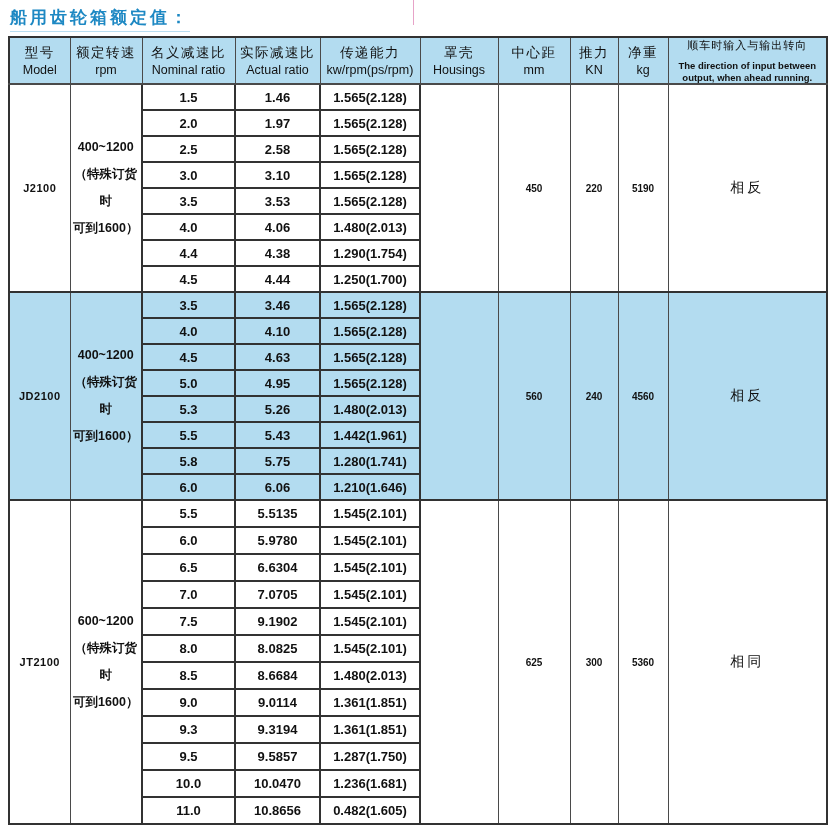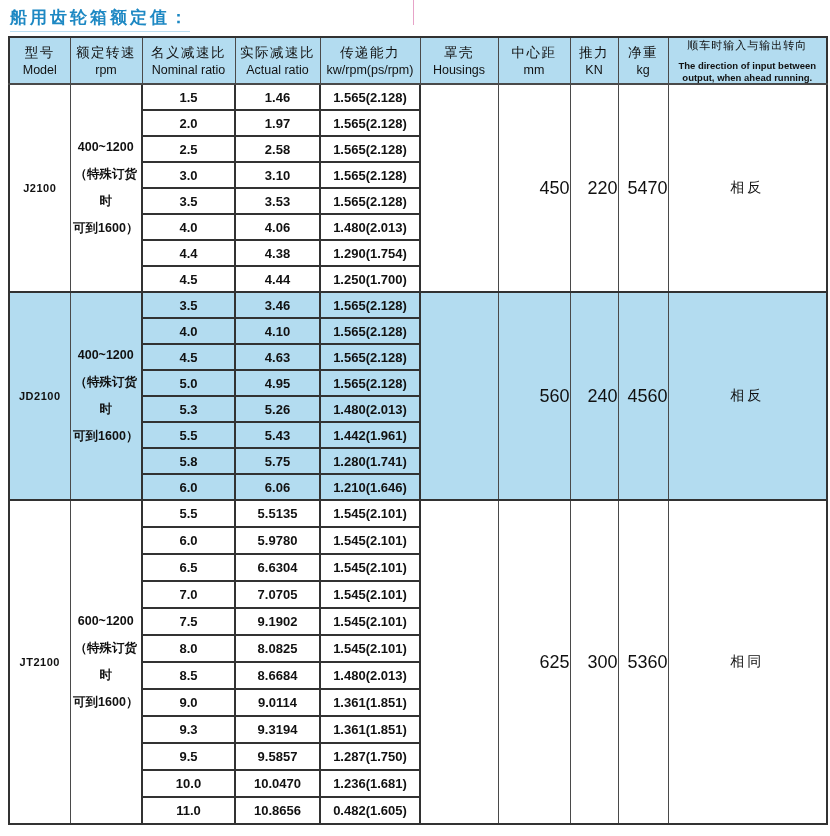--- a/index.html
+++ b/index.html
@@ -48,21 +48,21 @@
   tr.h26 { height:26px; }
   tr.h27 { height:27px; }
   tr.gs td { border-top-width:2px; border-top-color:#323232; }
 
   td.c-sub {
     border-width:2px; border-color:#323232;
     font-size:13px; font-weight:bold;
   }
   td.c-model { font-size:11px; font-weight:bold; letter-spacing:0.5px; }
   td.c-rpm   { font-size:12.5px; font-weight:bold; line-height:2.15;margin-top:36px; }
-  td.c-num   { font-size:18px; font-weight:normal;text-align:right; }
+  td.c-num   { font-size:10px; font-weight:bold; }
   td.c-dir   { font-size:14px; letter-spacing:3px; }
   tr.hl td   { background:var(--hl-bg,#b3dcf0); }
 </style>
 </head>
 <body>
 
 <div class="page">
   <div class="divider"></div>
   <div class="title">船用齿轮箱额定值：</div>
 
@@ -131,21 +131,21 @@
             <div>400~1200</div>
             <div>（特殊订货时</div>
             <div>可到1600）</div>
           </td>
           <td class="c-sub">1.5</td>
           <td class="c-sub">1.46</td>
           <td class="c-sub">1.565(2.128)</td>
           <td class="c-house" rowspan="8"></td>
           <td class="c-num" rowspan="8">450</td>
           <td class="c-num" rowspan="8">220</td>
-          <td class="c-num" rowspan="8">5470</td>
+          <td class="c-num" rowspan="8">5190</td>
           <td class="c-dir" rowspan="8">相反</td>
         </tr>
         <tr class="h26">
           <td class="c-sub">2.0</td>
           <td class="c-sub">1.97</td>
           <td class="c-sub">1.565(2.128)</td>
         </tr>
         <tr class="h26">
           <td class="c-sub">2.5</td>
           <td class="c-sub">2.58</td>

